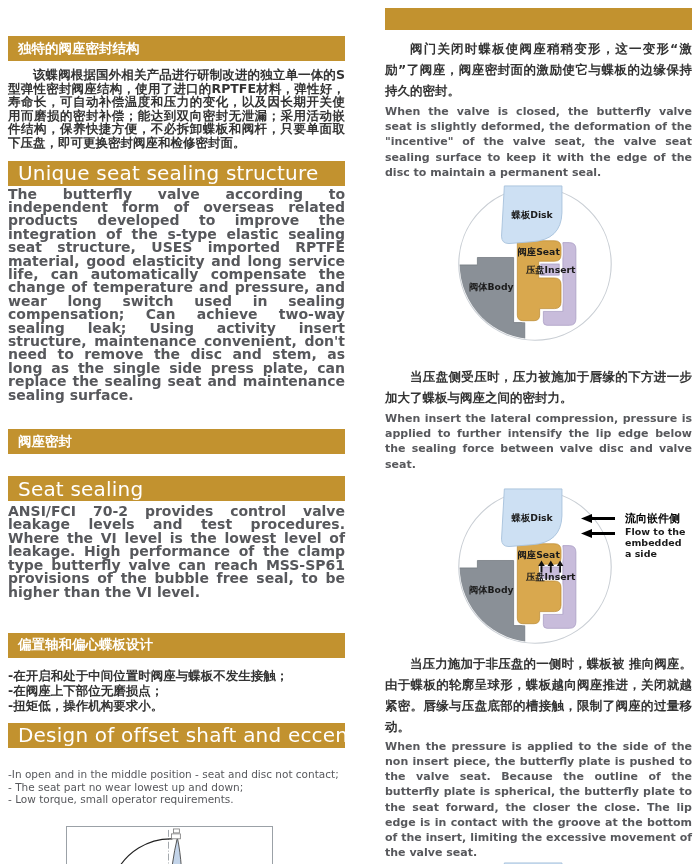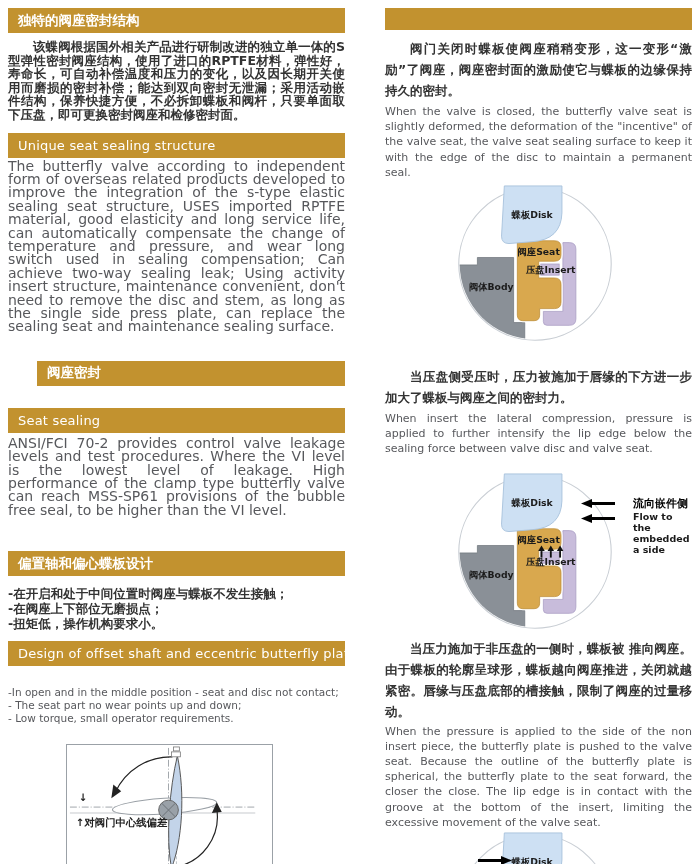--- a/index.html
+++ b/index.html
@@ -6,41 +6,41 @@
   html,body { background:#ffffff; }
   body { width:700px; height:864px; font-family:"DejaVu Sans","Liberation Sans",sans-serif; }
   .page { position:relative; width:700px; height:864px; background:#fff; overflow:hidden; }
 
   .col { position:absolute; top:8px; }
   .col-left  { left:8px;   width:337px; }
   .col-right { left:385px; width:307px; }
 
   .bar { background:#c2922f; color:#fff; display:flex; align-items:center;
          height:25px; padding:0 10px; overflow:hidden; white-space:nowrap; }
-  .bar-zh { font-size:13.5px; font-weight:bold; }
-  .bar-en { font-size:13px; font-weight:normal; letter-spacing:0.2px; }
+  .bar-zh { font-size:13.5px; font-weight:bold;margin-top:28px; }
+  .bar-en { font-size:20px; font-weight:normal; letter-spacing:0.2px; }
   .bar-empty { height:22px; }
 
   .zh { color:#333; font-weight:bold; text-align:justify; }
-  .en { color:#57585c; text-align:justify; }
+  .en { color:#57585c; text-align:justify;font-weight:bold; }
 
   .lzh { font-size:12.5px; line-height:13.6px; }
   .len { font-size:14px;   line-height:13.4px; }
   .rzh { font-size:12.5px; line-height:21px; }
   .ren { font-size:11px;   line-height:15.2px; }
   .indent { text-indent:2em; }
 
   .bullets-zh div { font-size:12.5px; line-height:15px; color:#333; font-weight:bold; }
   .bullets-en div { font-size:10.5px; line-height:12.7px; color:#57585c; }
 
   
   .m-pzh1 { margin-top:7px; }
   .m-bar2 { margin-top:11px; }
   .m-pen1 { margin-top:2px; }
-  .m-bar3 { margin-top:27px;margin-left:29px; }
+  .m-bar3 { margin-top:27px; }
   .m-pzh2 { margin-top:6px; }
   .m-bar4 { margin-top:22px; }
   .m-pen2 { margin-top:4px; }
   .m-bar5 { margin-top:34px; }
   .m-bzh  { margin-top:10px; }
   .m-bar6 { margin-top:10px; }
   .m-ben  { margin-top:20px; }
   .offset-diagram { margin:20px 0 0 58px; width:207px; height:138px; }
 
   
@@ -52,21 +52,21 @@
   .m-d2    { margin-top:16px; }
   .m-rp3zh { margin-top:7px; }
   .m-rp3en { margin-top:2px; }
   .m-d3    { margin-top:2px; }
 
   .circle-diagram { position:relative; width:307px; height:158px; }
   .circle-diagram svg.valve { position:absolute; left:71px; top:0; }
   .svgl { font-family:"DejaVu Sans",sans-serif; font-size:10px; font-weight:bold; fill:#1b1b1b; }
 
   .flow { position:absolute; font-family:"DejaVu Sans",sans-serif; }
-  .flow-right { left:196px; top:24px; display:flex; gap:18px; }
+  .flow-right { left:196px; top:24px; display:flex; gap:10px; }
   .flow-right .arrs { display:flex; flex-direction:column; gap:6px; padding-top:2px; }
   .fzh { font-size:11px; font-weight:bold; color:#000; line-height:14px; }
   .fen { font-size:9.5px; color:#1a1a1a; line-height:11px; font-weight:bold; }
   .flow-left { left:81px; top:24px; width:62px; }
   .flow-left svg { margin-left:12px; display:block; }
   .flow-left .fzh { margin-top:1px; font-size:11.5px; }
 
   .dl { font-family:"DejaVu Sans",sans-serif; font-size:10.5px; font-weight:bold; fill:#222; }
 </style>
 </head>
@@ -90,21 +90,21 @@
     <div class="bar bar-zh m-bar5">偏置轴和偏心蝶板设计</div>
     <div class="bullets-zh m-bzh">
       <div>-在开启和处于中间位置时阀座与蝶板不发生接触；</div>
       <div>-在阀座上下部位无磨损点；</div>
       <div>-扭矩低，操作机构要求小。</div>
     </div>
 
     <div class="bar bar-en m-bar6">Design of offset shaft and eccentric butterfly plate</div>
     <div class="bullets-en m-ben">
       <div>-In open and in the middle position - seat and disc not contact;</div>
-      <div>- The seat part no wear points up and down;</div>
+      <div>- The seat part no wear lowest up and down;</div>
       <div>- Low torque, small operator requirements.</div>
     </div>
 
     <div class="offset-diagram">
       <svg viewBox="0 0 210 140" width="207" height="138">
         <rect x="0.5" y="0.5" width="209" height="139" fill="#fff" stroke="#9aa0a6"></rect>
 
         <line x1="104" y1="4" x2="104" y2="136" stroke="#8a9096" stroke-width="0.8" stroke-dasharray="7,2,1,2"></line>
         <line x1="112" y1="4" x2="112" y2="136" stroke="#aab0b6" stroke-width="0.8" stroke-dasharray="3,2"></line>
         <line x1="4" y1="64" x2="192" y2="64" stroke="#8a9096" stroke-width="0.8" stroke-dasharray="7,2,1,2"></line>

